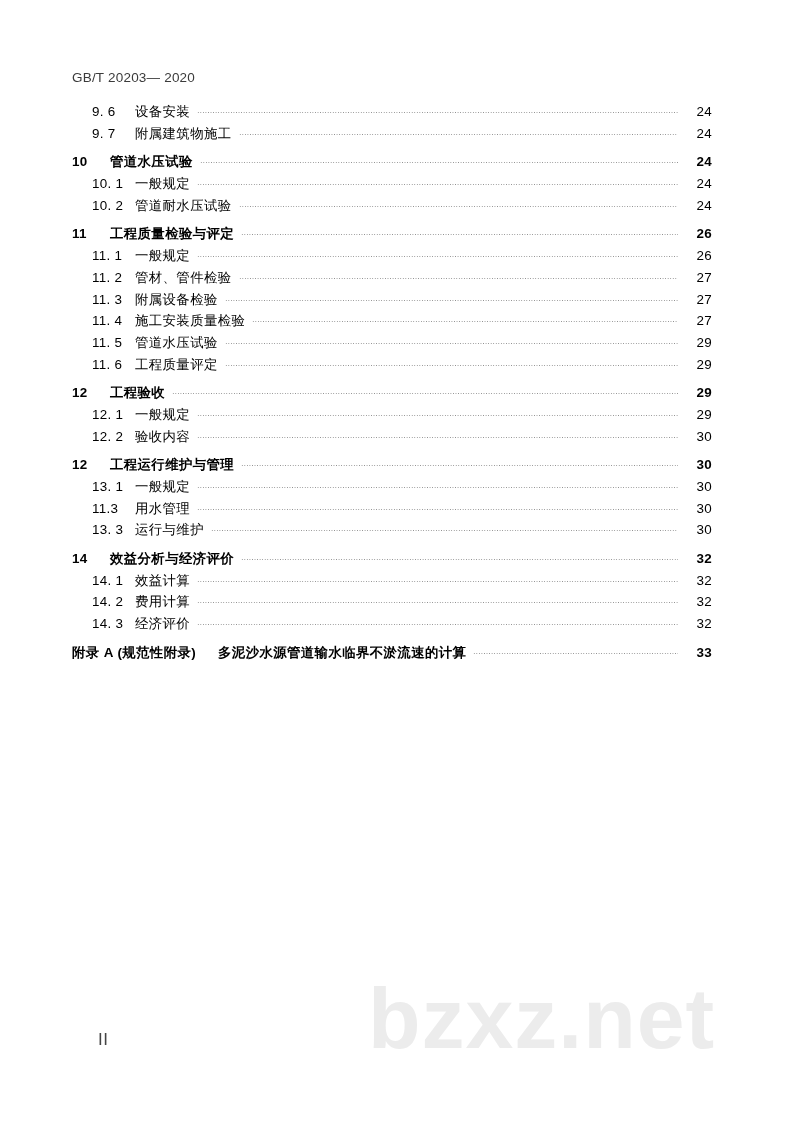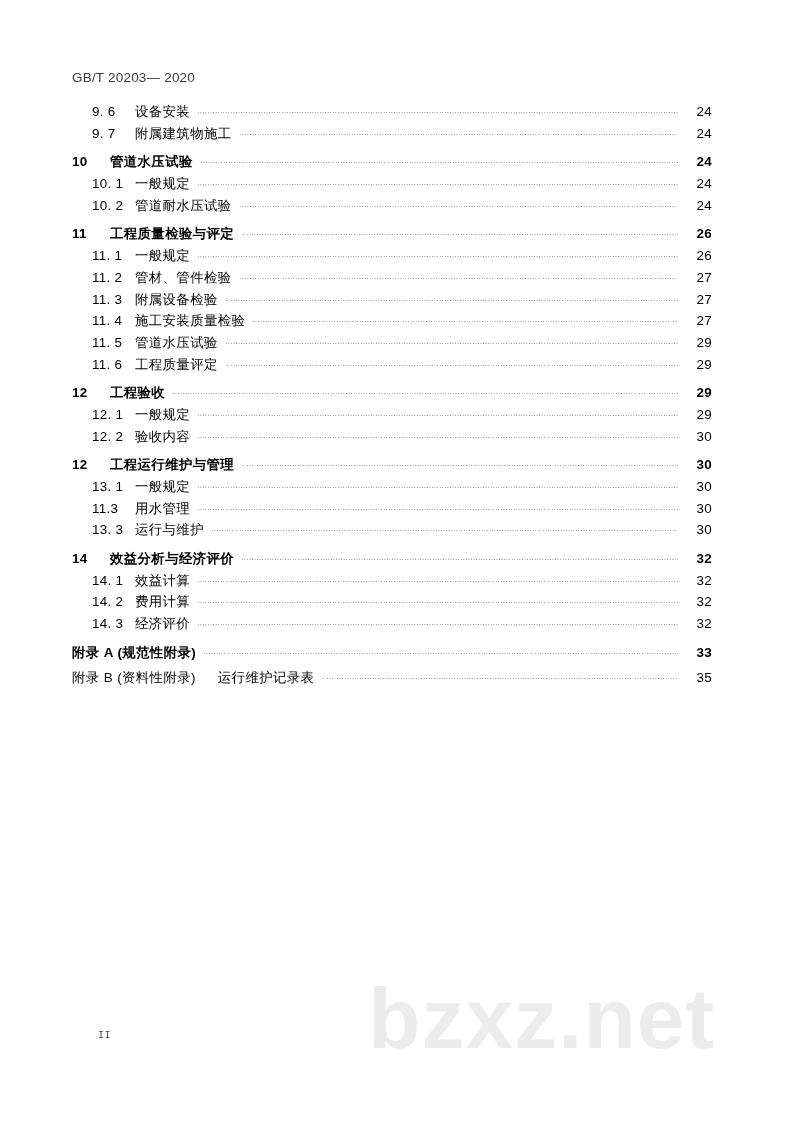--- a/index.html
+++ b/index.html
@@ -103,24 +103,23 @@
     width: 28px;
     text-align: right;
     letter-spacing: 0.3px;
   }
 
   
   #folio {
     position: absolute;
     left: 98px;
     top: 1030px;
-    font-size: 10px;
+    font-size: 17px;
     color: #444444;
     letter-spacing: 0.5px;
-    font-family: Liberation Mono, monospace;
   }
 </style>
 </head>
 <body>
 
 <div id="page">
 
   <div id="watermark">bzxz.net</div>
 
   <div id="header">GB/T 20203— 2020</div>
@@ -259,26 +258,21 @@
         <span class="pg">32</span>
       </div>
       <div class="toc-row lvl2">
         <span class="num">14. 3</span>
         <span class="title">经济评价</span>
         <span class="leader"></span>
         <span class="pg">32</span>
       </div>
       <div class="toc-row appendix gap-before">
         <span class="app-label">附录 A (规范性附录)</span>
+        <span class="app-title">多泥沙水源管道输水临界不淤流速的计算</span>
         <span class="leader"></span>
         <span class="pg">33</span>
       </div>
-      <div class="toc-row appendix">
-        <span class="app-label">附录 B (资料性附录)</span>
-        <span class="app-title">运行维护记录表</span>
-        <span class="leader"></span>
-        <span class="pg">35</span>
-      </div>
     </div>
 
   <div id="folio">II</div>
 
 </div>
 
 </body></html>

